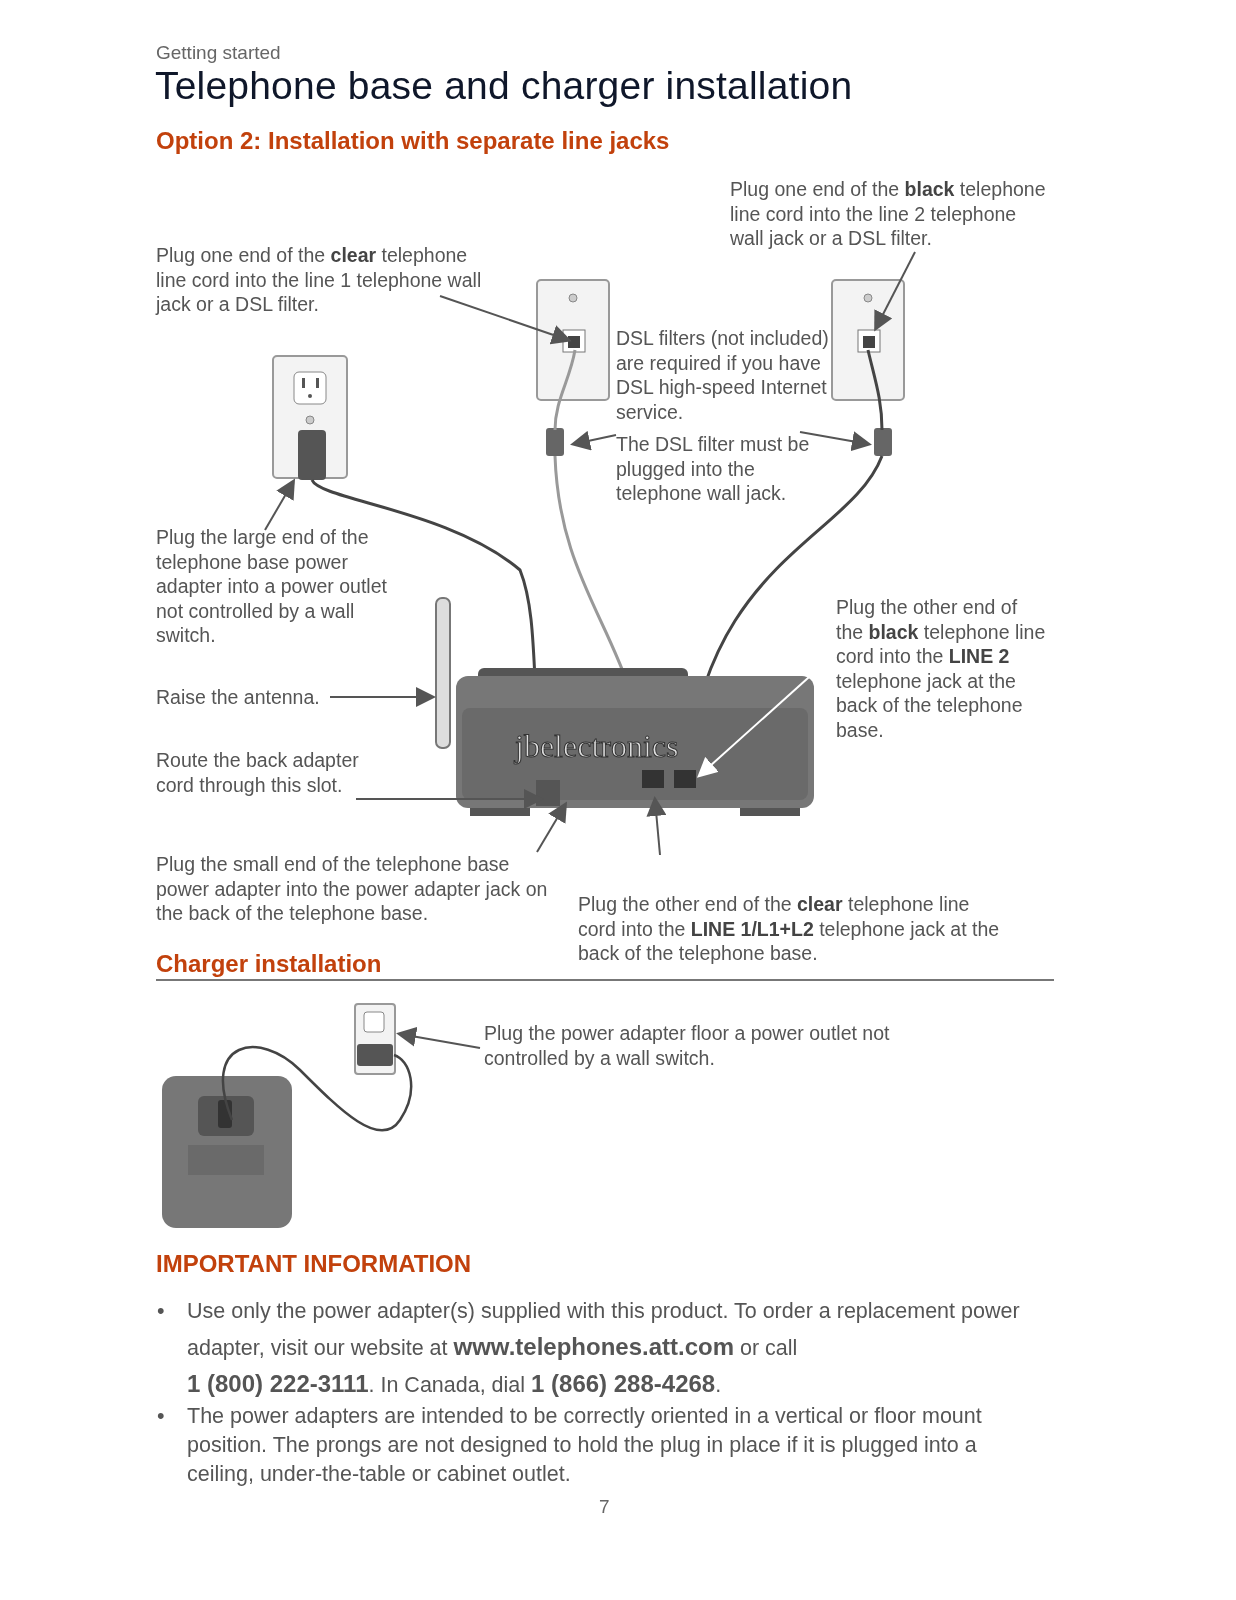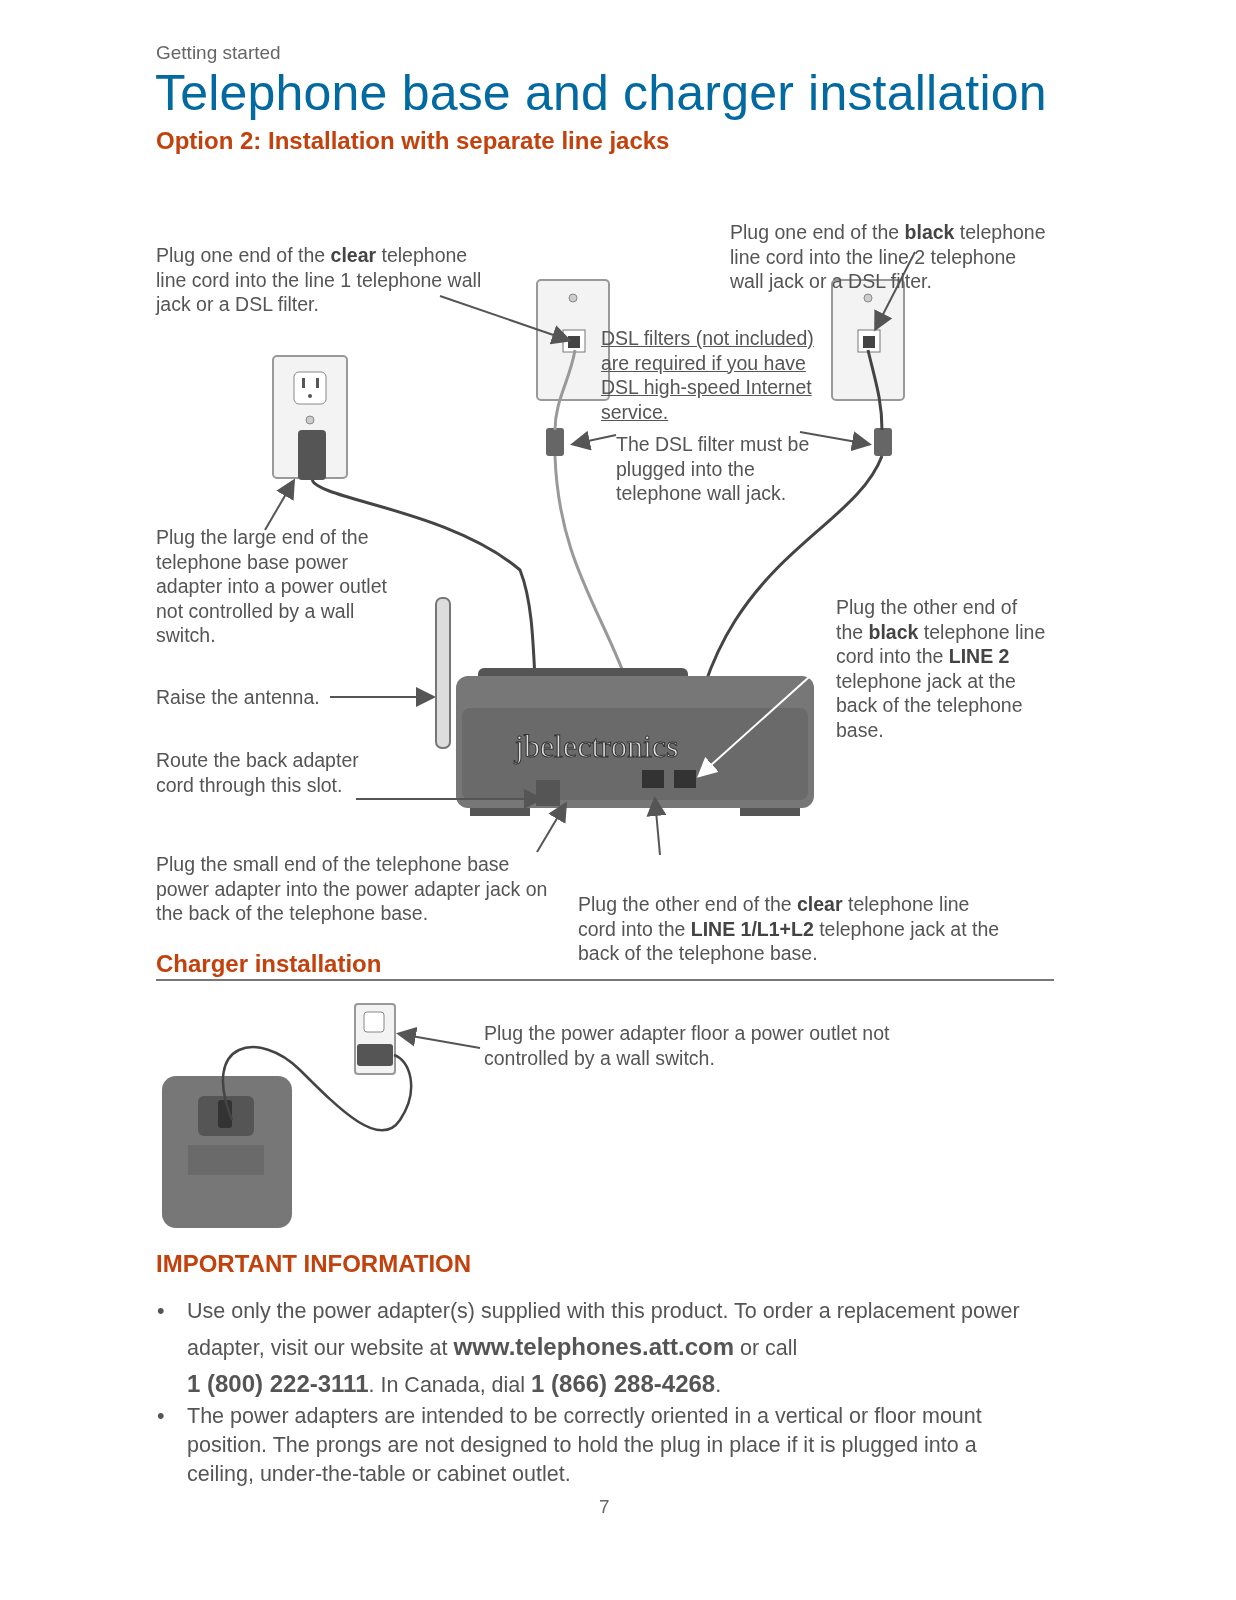--- a/index.html
+++ b/index.html
@@ -1,19 +1,19 @@
 <!DOCTYPE html>
 <html><head>
 <meta charset="utf-8">
 <style>
   html,body{margin:0;padding:0;background:#fff;}
   body{width:1236px;height:1600px;position:relative;overflow:hidden;font-family:"Liberation Sans","DejaVu Sans",sans-serif;color:#555;}
   .abs{position:absolute;}
   .section{font-size:19px;color:#666;}
-  .title{font-size:50px;color:#0369a1;font-weight:300;letter-spacing:0.2px;}
+  .title{font-size:39px;color:#0f172a;font-weight:300;letter-spacing:0.2px;}
   .h2{font-size:24px;font-weight:bold;color:#c2410c;}
   .cap{font-size:19.5px;line-height:24.5px;color:#555;}
   .cap b{color:#444;}
   .rule{height:2px;background:#777;}
   .bul{font-size:21.5px;line-height:29px;color:#555;}
   .big{font-size:24px;font-weight:bold;color:#555;}
   .dot{position:absolute;left:-30px;}
   .page{font-size:19px;color:#666;}
   svg{position:absolute;left:0;top:0;}
 </style>
@@ -100,22 +100,22 @@
   <g>
     <rect x="355" y="1004" width="40" height="70" rx="3" fill="#f3f3f3" stroke="#999" stroke-width="2"></rect>
     <rect x="364" y="1012" width="20" height="20" rx="3" fill="#fff" stroke="#888"></rect>
     <rect x="357" y="1044" width="36" height="22" rx="3" fill="#555"></rect>
   </g>
   <path d="M232,1120 C200,1040 260,1030 300,1070 C340,1110 380,1150 400,1120 C420,1090 410,1060 394,1055" stroke="#444" stroke-width="2.5" fill="none"></path>
   <line x1="480" y1="1048" x2="400" y2="1034" stroke="#555" stroke-width="2" marker-end="url(#ah)"></line>
 </svg>
 
 <div class="abs cap" style="left:156px;top:243px;width:345px;"><span>Plug one end of the </span><b>clear</b><span> telephone line cord into the line 1 telephone wall jack or a DSL filter.</span></div>
-<div class="abs cap" style="left:730px;top:177px;width:320px;margin-top:43px;"><span>Plug one end of the </span><b>black</b><span> telephone line cord into the line 2 telephone wall jack or a DSL filter.</span></div>
-<div class="abs cap" style="left:601px;top:326px;width:215px;text-decoration:underline;">DSL filters (not included) are required if you have DSL high-speed Internet service.</div>
+<div class="abs cap" style="left:730px;top:177px;width:320px;"><span>Plug one end of the </span><b>black</b><span> telephone line cord into the line 2 telephone wall jack or a DSL filter.</span></div>
+<div class="abs cap" style="left:616px;top:326px;width:215px;">DSL filters (not included) are required if you have DSL high-speed Internet service.</div>
 <div class="abs cap" style="left:616px;top:432px;width:195px;">The DSL filter must be plugged into the telephone wall jack.</div>
 <div class="abs cap" style="left:156px;top:525px;width:262px;">Plug the large end of the telephone base power adapter into a power outlet not controlled by a wall switch.</div>
 <div class="abs cap" style="left:156px;top:685px;">Raise the antenna.</div>
 <div class="abs cap" style="left:156px;top:748px;width:205px;">Route the back adapter cord through this slot.</div>
 <div class="abs cap" style="left:836px;top:595px;width:210px;"><span>Plug the other end of the </span><b>black</b><span> telephone line cord into the </span><b>LINE 2</b><span> telephone jack at the back of the telephone base.</span></div>
 <div class="abs cap" style="left:156px;top:852px;width:405px;">Plug the small end of the telephone base power adapter into the power adapter jack on the back of the telephone base.</div>
 <div class="abs cap" style="left:578px;top:852px;width:430px;margin-top:40px;"><span>Plug the other end of the </span><b>clear</b><span> telephone line cord into the </span><b>LINE 1/L1+L2</b><span> telephone jack at the back of the telephone base.</span></div>
 
 <div class="abs h2" style="left:156px;top:950px;">Charger installation</div>
 <div class="abs rule" style="left:156px;top:979px;width:898px;"></div>

